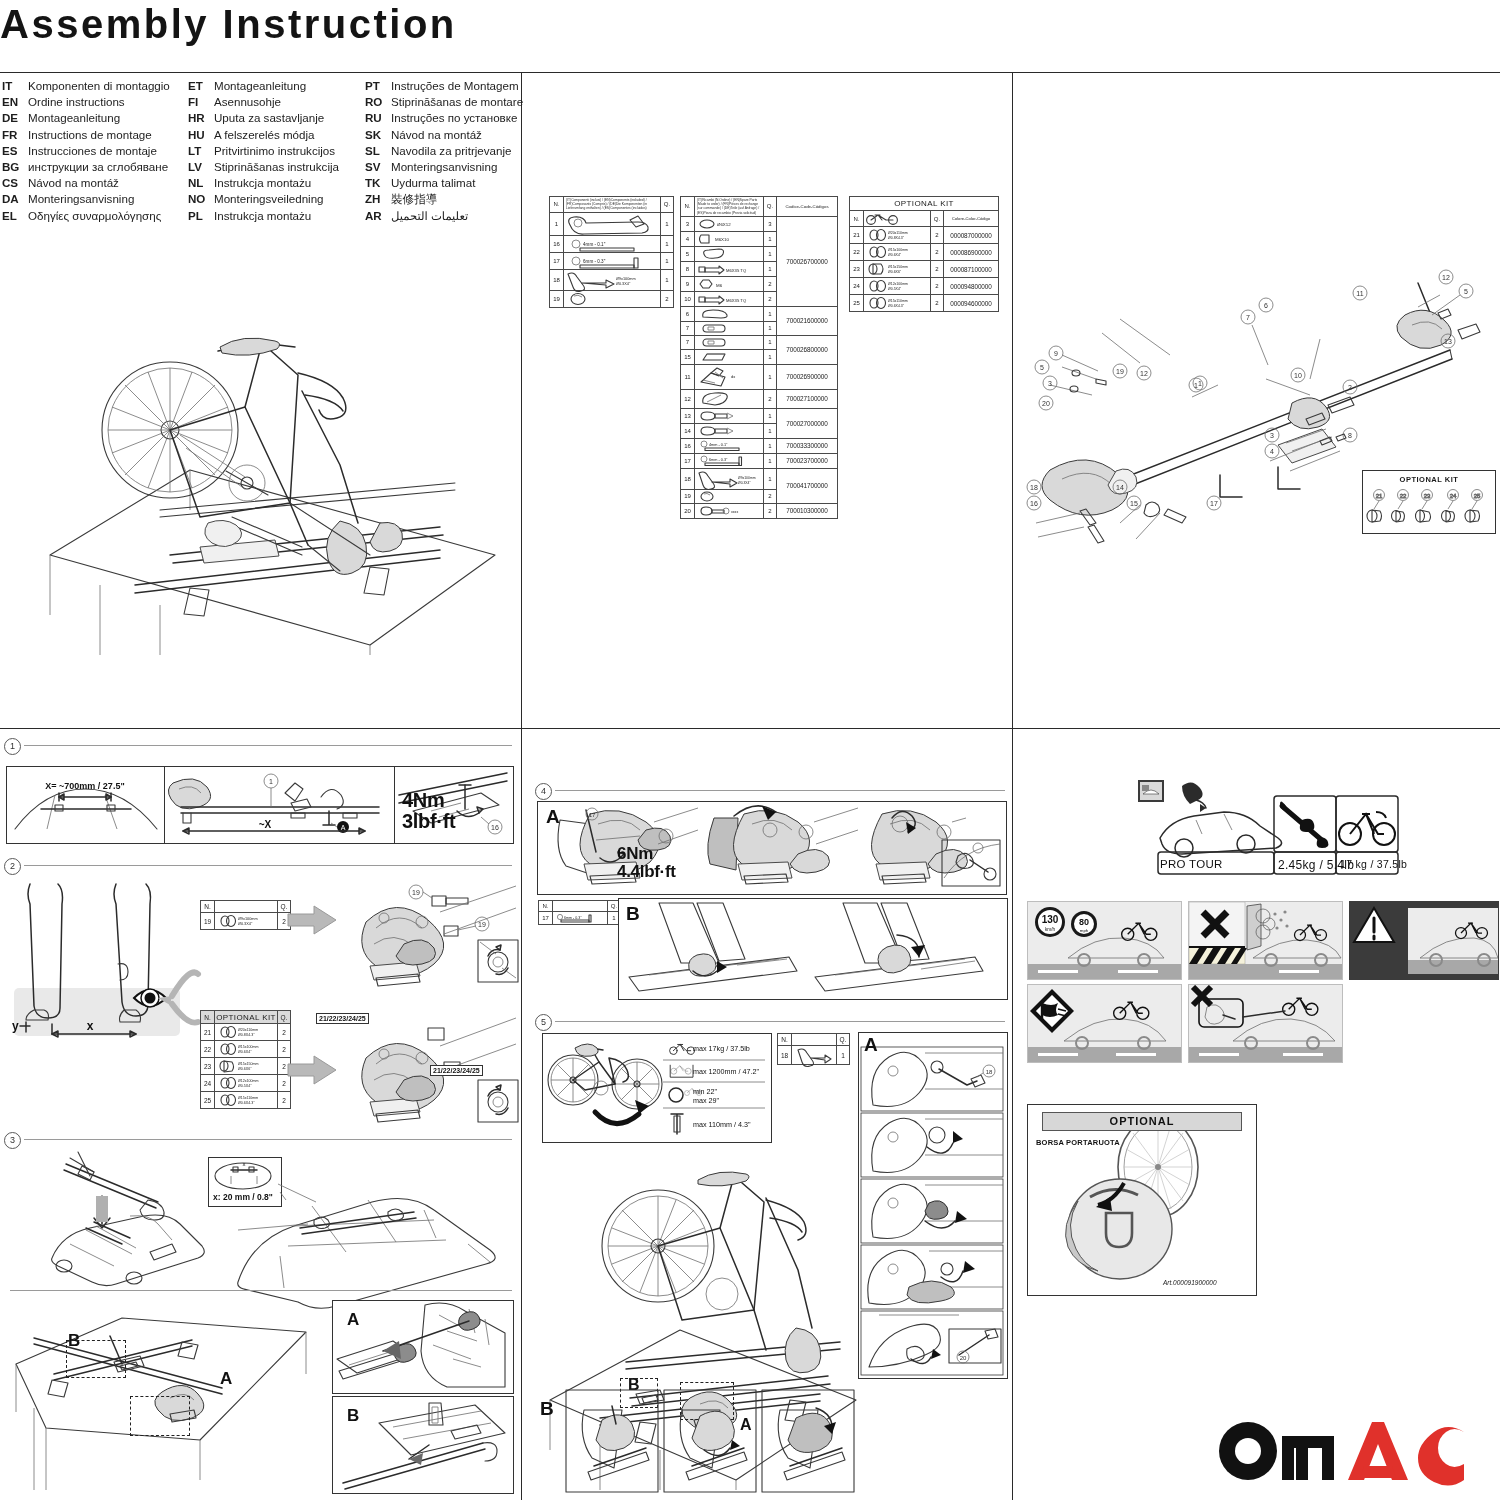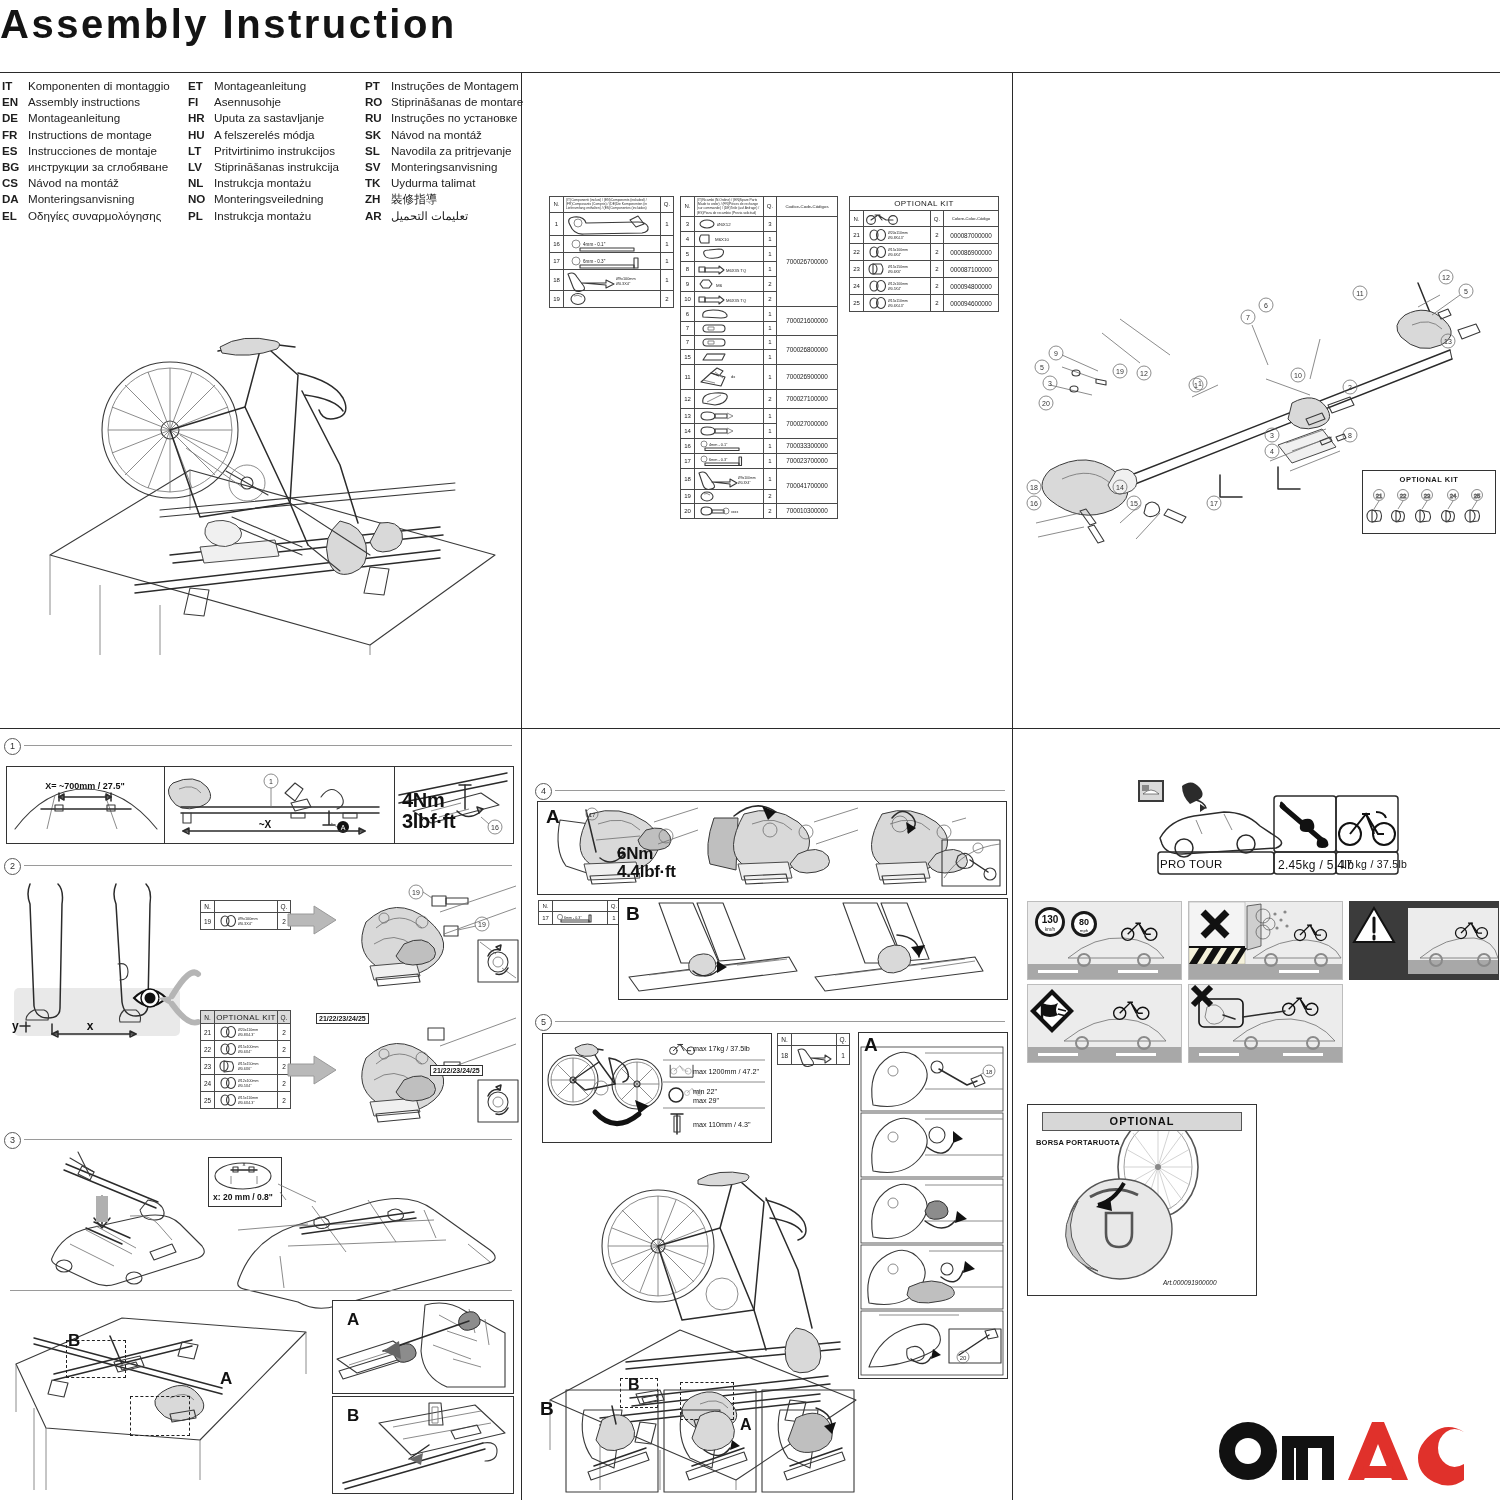--- a/index.html
+++ b/index.html
@@ -66,21 +66,21 @@
   <div class="vline" style="left:1012px;top:72px;height:1428px;"></div>
 
   <div class="langs">
     <div class="langcol" style="left:2px;">
       <div class="langrow">
           <span class="langcode">IT</span>
           <span class="langname">Komponenten di montaggio</span>
         </div>
       <div class="langrow">
           <span class="langcode">EN</span>
-          <span class="langname">Assembly instructions</span>
+          <span class="langname">Ordine instructions</span>
         </div>
       <div class="langrow">
           <span class="langcode">DE</span>
           <span class="langname">Montageanleitung</span>
         </div>
       <div class="langrow">
           <span class="langcode">FR</span>
           <span class="langname">Instructions de montage</span>
         </div>
       <div class="langrow">

